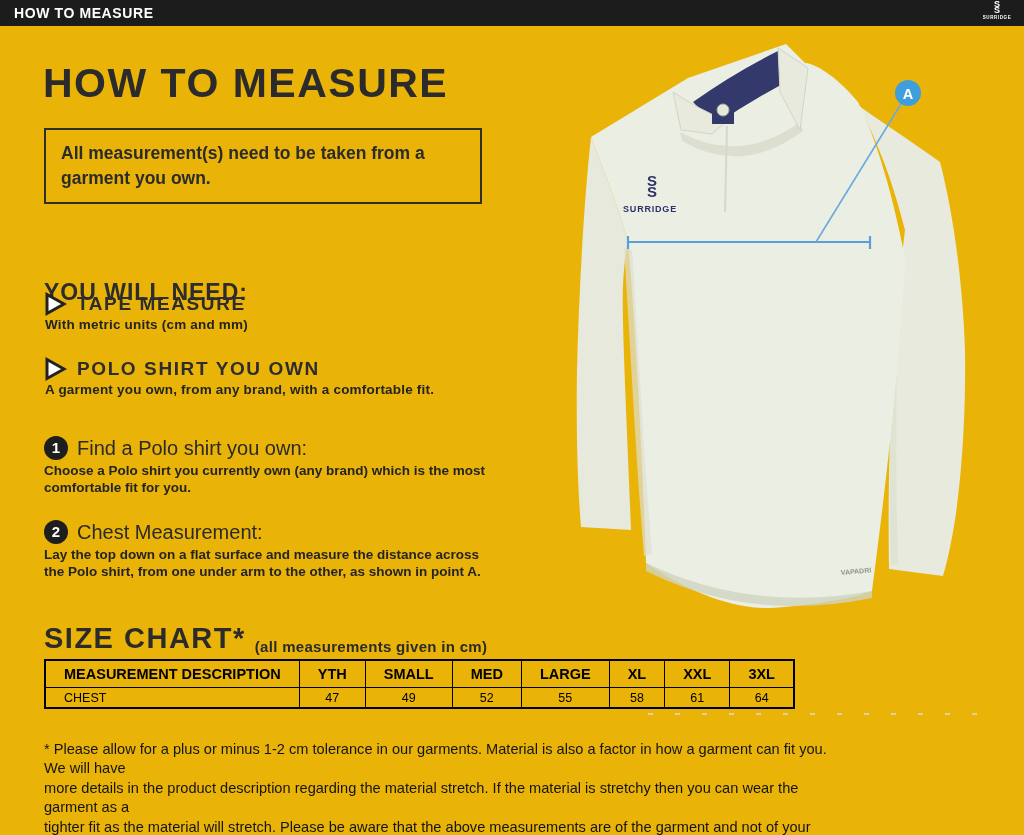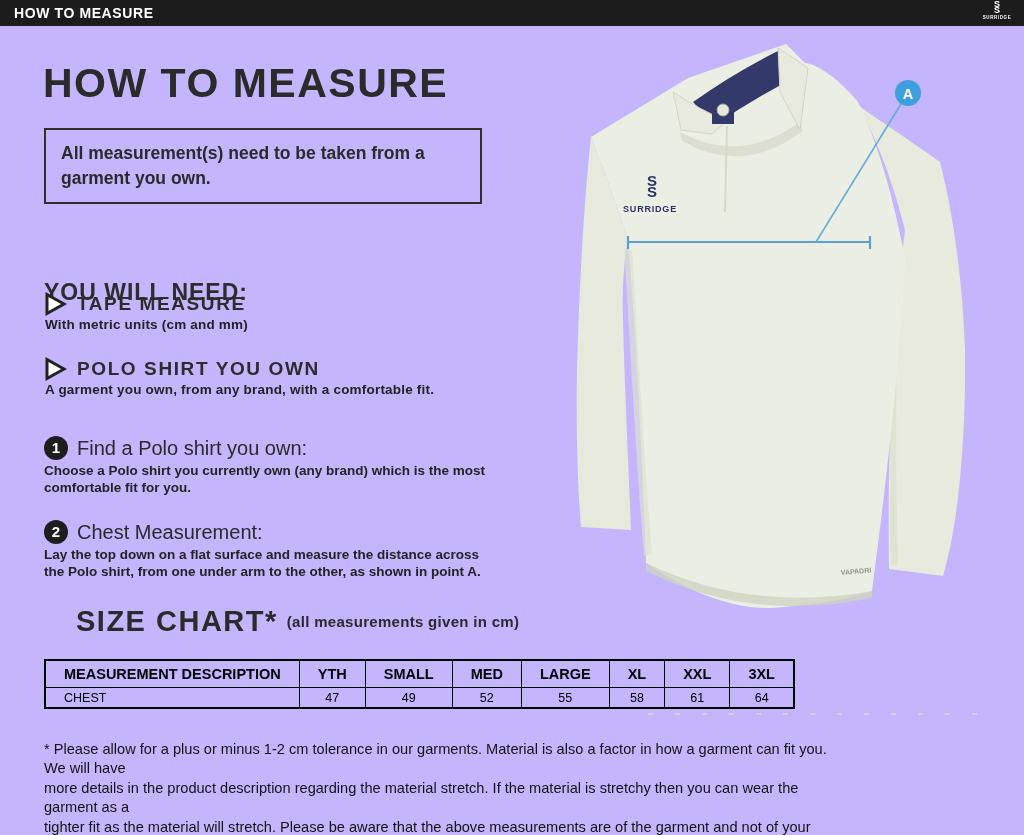--- a/index.html
+++ b/index.html
@@ -1,17 +1,17 @@
 <!DOCTYPE html>
 <html><head>
 <meta charset="utf-8">
 <style>
   html,body{margin:0;padding:0;background:#fff;}
   #screen{
-    position:relative;width:1024px;height:835px;background:#c4b5fd;
+    position:relative;width:1024px;height:835px;background:#eab308;
     font-family:"Liberation Sans",sans-serif;color:#2d2d2d;overflow:hidden;
   }
   
   .topbar{position:absolute;left:0;top:0;width:1024px;height:26px;background:#1c1c1c;}
   .topbar-title{position:absolute;left:14px;top:0;line-height:26px;font-size:14px;font-weight:bold;
     letter-spacing:.6px;color:#ffffff;}
   .topbar-logo{position:absolute;right:10px;top:1px;width:34px;height:24px;display:flex;
     flex-direction:column;align-items:center;color:#fff;}
   .topbar-logo .s-stack{line-height:6px;font-weight:bold;font-size:9px;letter-spacing:0;}
   .topbar-logo .s-stack span{display:block;height:6px;}
@@ -24,21 +24,21 @@
   .ywn-heading{position:absolute;left:44px;top:234px;font-size:23px;font-weight:bold;letter-spacing:1px;margin-top:45px;}
   .need-item-title-row{position:absolute;display:flex;align-items:center;gap:10px;}
   .need-item-title{font-size:19px;font-weight:bold;letter-spacing:1.6px;}
   .need-item-desc{position:absolute;left:45px;font-size:13.5px;font-weight:bold;letter-spacing:.2px;color:#242424;}
   .tri-icon{display:block;}
   .step-badge{position:absolute;left:44px;width:24px;height:24px;border-radius:50%;background:#1e1e1e;
     color:#fff;font-size:15px;font-weight:bold;text-align:center;line-height:24px;}
   .step-title{position:absolute;left:77px;font-size:20px;font-weight:normal;color:#2a2a2a;}
   .step-desc{position:absolute;left:44px;font-size:13.5px;font-weight:bold;line-height:16.5px;
     white-space:pre-line;color:#242424;}
-  .sizechart-heading-row{position:absolute;left:44px;top:605px;display:flex;align-items:center;gap:9px;margin-left:32px;}
+  .sizechart-heading-row{position:absolute;left:44px;top:622px;display:flex;align-items:flex-end;gap:9px;}
   .sizechart-heading{font-size:29px;font-weight:bold;letter-spacing:1.5px;color:#2b2b2b;}
   .sizechart-sub{font-size:15px;font-weight:bold;letter-spacing:.3px;color:#2b2b2b;}
   
   .size-table{position:absolute;left:44px;top:659px;border-collapse:collapse;border:2px solid #000;
     table-layout:fixed;color:#000;}
   .size-table td,.size-table th{border:1px solid #000;padding:0 18px;overflow:hidden;white-space:nowrap;}
   .size-table th{font-size:14.5px;font-weight:bold;height:26px;text-align:center;}
   .size-table th.desc{text-align:left;}
   .size-table tr.metric-row td{font-size:11.5px;font-weight:bold;height:17px;text-align:left;}
   .size-table tr.value-row td{font-size:12.5px;font-weight:normal;height:19px;text-align:center;}

